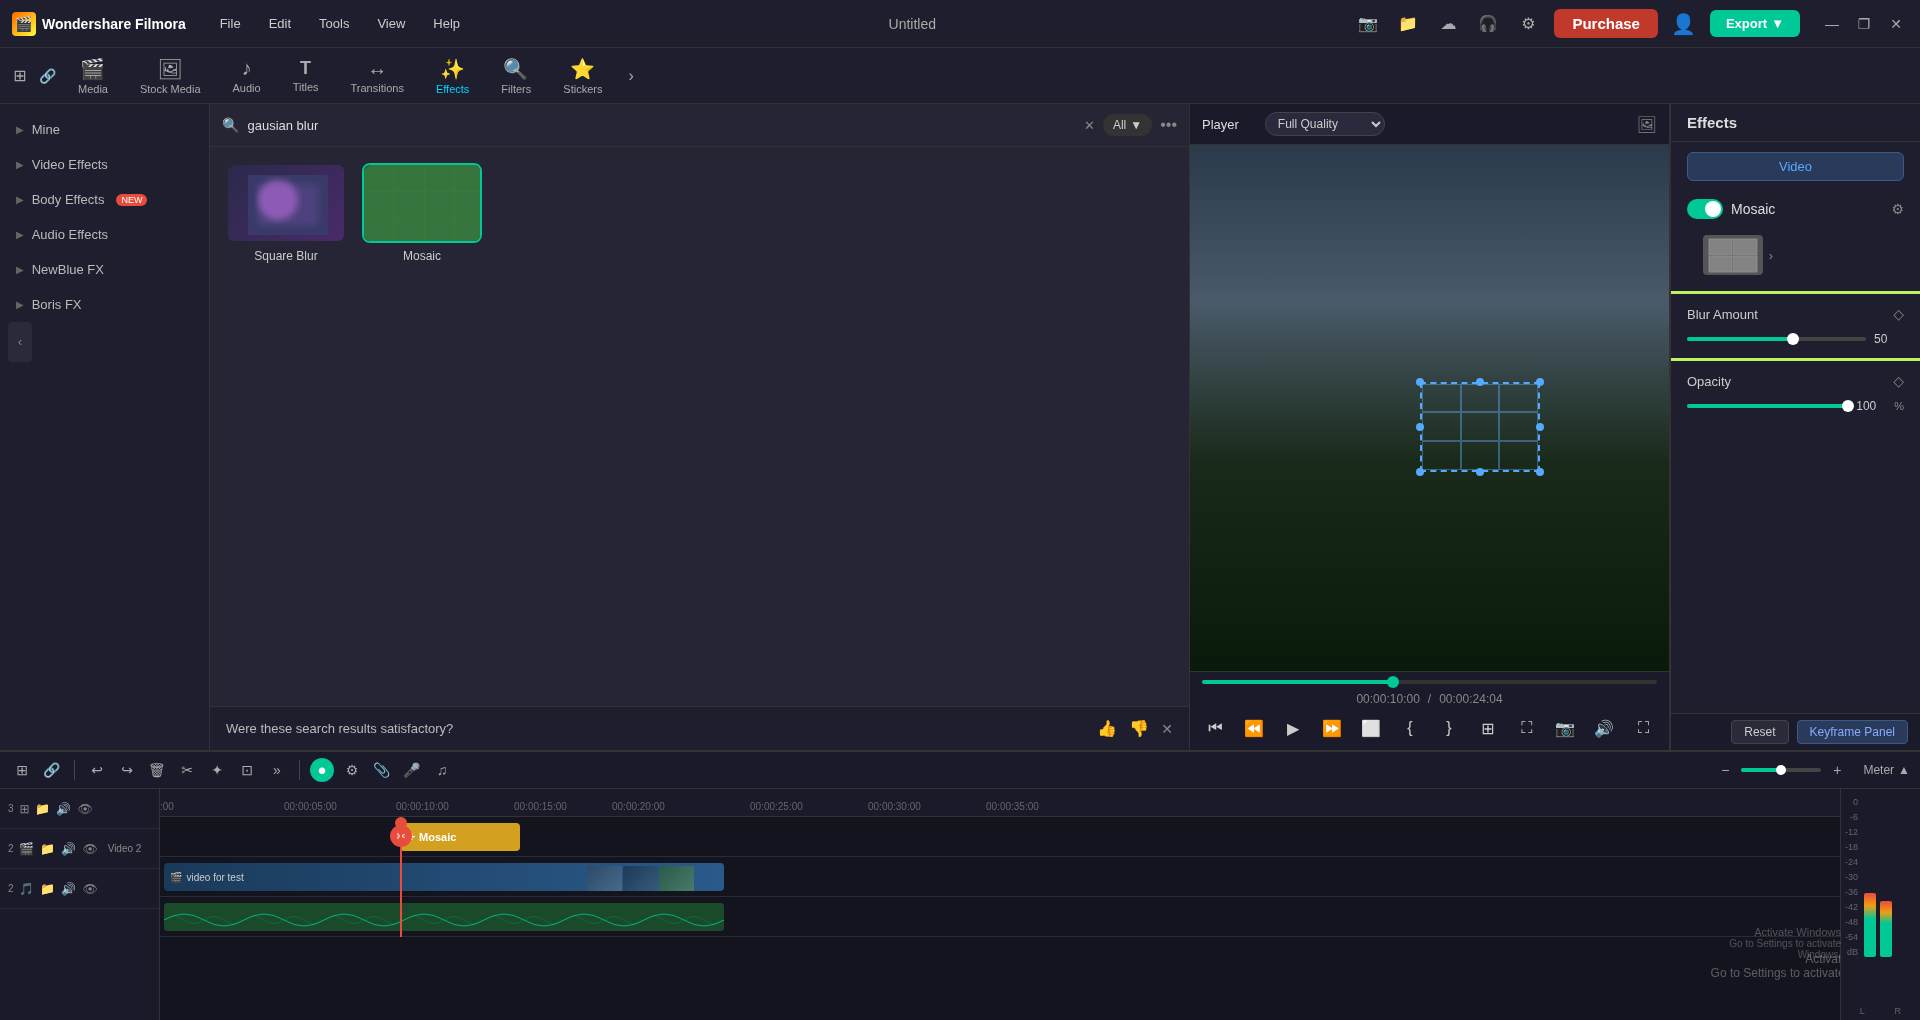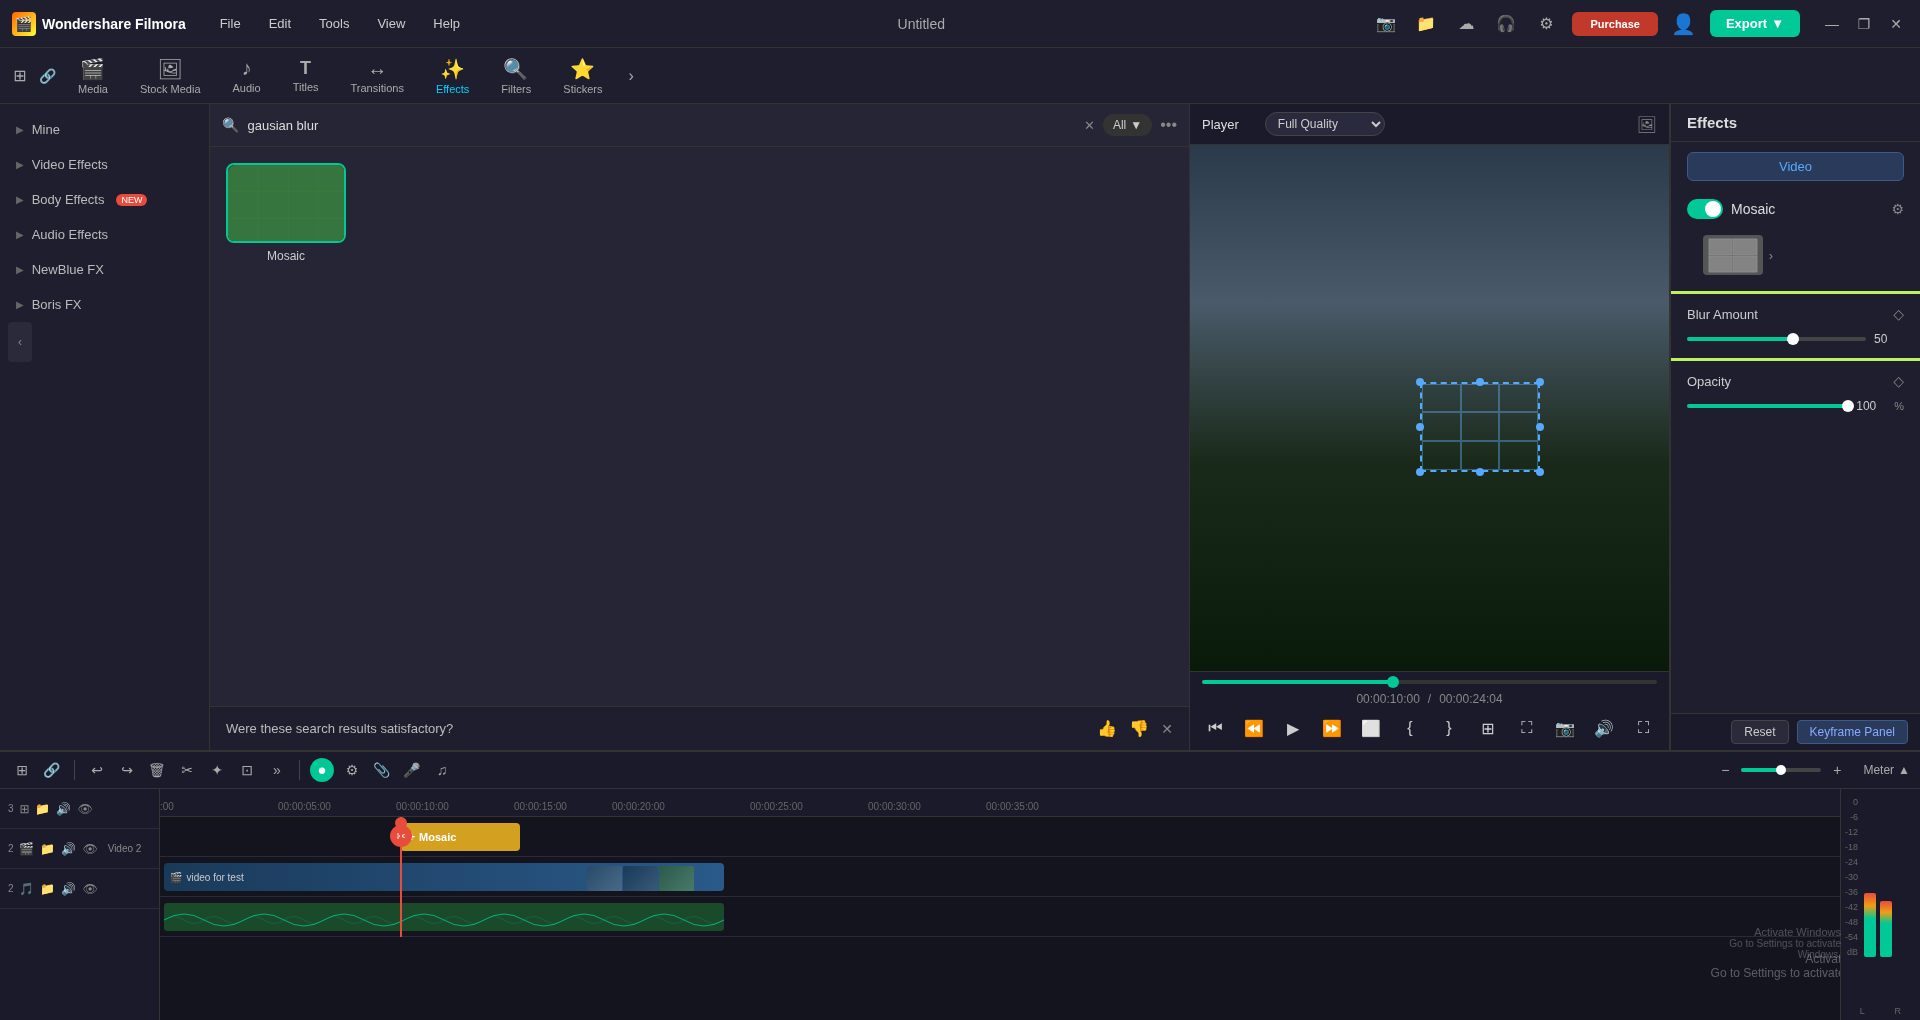--- a/index.html
+++ b/index.html
@@ -7,21 +7,21 @@
 
     
     #topbar { display: flex; align-items: center; background: #1e1e2e; height: 48px; padding: 0 12px; gap: 8px; border-bottom: 1px solid #333; }
     #app-logo { display: flex; align-items: center; gap: 6px; margin-right: 16px; }
     #app-logo .logo-icon { width: 24px; height: 24px; background: linear-gradient(135deg, #f60, #ff3); border-radius: 4px; display: flex; align-items: center; justify-content: center; font-size: 14px; }
     #app-name { color: #fff; font-weight: 600; font-size: 14px; }
     .menu-item { color: #ccc; cursor: pointer; padding: 4px 10px; border-radius: 4px; font-size: 13px; }
     #title-center { flex: 1; text-align: center; color: #aaa; font-size: 14px; }
     .topbar-icons { display: flex; align-items: center; gap: 12px; margin-left: auto; }
     .topbar-icon { width: 28px; height: 28px; display: flex; align-items: center; justify-content: center; color: #aaa; cursor: pointer; font-size: 16px; }
-    #purchase-btn { background: #c0392b; color: #fff; border: none; border-radius: 6px; padding: 6px 18px; cursor: pointer; font-size: 11px; font-weight: 600; }
+    #purchase-btn { background: #c0392b; color: #fff; border: none; border-radius: 6px; padding: 6px 18px; cursor: pointer; font-size: 15px; font-weight: 600; }
     #export-btn { background: #00c896; color: #fff; border: none; border-radius: 6px; padding: 6px 16px; cursor: pointer; font-size: 13px; font-weight: 600; display: flex; align-items: center; gap: 4px; }
     .win-controls { display: flex; gap: 8px; margin-left: 8px; }
     .win-ctrl { width: 24px; height: 24px; display: flex; align-items: center; justify-content: center; cursor: pointer; color: #aaa; font-size: 14px; }
 
     
     #toolbar { display: flex; align-items: center; background: #1e1e2e; height: 56px; padding: 0 8px; border-bottom: 1px solid #333; gap: 4px; }
     .tool-item { display: flex; flex-direction: column; align-items: center; justify-content: center; padding: 4px 14px; cursor: pointer; border-radius: 6px; gap: 2px; color: #aaa; font-size: 11px; }
     .tool-item.active { color: #00d4ff; }
     .tool-icon { font-size: 20px; }
     .tool-more { color: #aaa; font-size: 16px; padding: 4px 8px; cursor: pointer; }
@@ -237,20 +237,37 @@
       <input id="search-input" class="search-input" type="text" value="gausian blur" style="">
       <span class="search-clear">✕</span>
       <button class="filter-btn">
         <span>All</span> 
           <span>▼</span>
       </button>
       <span class="dots-btn">•••</span>
     </div>
 
     <div id="effects-grid">
+      <div class="effect-card">
+        <div class="effect-thumb">
+          <div class="effect-thumb-square">
+            <svg width="80" height="60" viewBox="0 0 80 60">
+              <defs>
+                <filter id="blur1">
+                    <feGaussianBlur stdDeviation="3"></feGaussianBlur>
+                  </filter>
+              </defs>
+              <rect width="80" height="60" fill="#3a3a6a"></rect>
+              <circle cx="30" cy="25" r="20" fill="#8a5ab0" filter="url(#blur1)"></circle>
+              <rect x="10" y="10" width="60" height="40" fill="rgba(150,100,200,0.2)" filter="url(#blur1)"></rect>
+            </svg>
+          </div>
+        </div>
+        <span class="effect-label">Square Blur</span>
+      </div>
       <div class="effect-card selected">
         <div class="effect-thumb">
           <div class="effect-thumb-mosaic">
             <svg width="120" height="80" viewBox="0 0 120 80">
               <rect width="120" height="80" fill="#2d4a2d"></rect>
               <g fill="rgba(100,160,80,0.6)" stroke="rgba(80,140,60,0.8)" stroke-width="0.5">
                 <rect x="0" y="0" width="30" height="26"></rect>
                 <rect x="30" y="0" width="30" height="26"></rect>
                 <rect x="60" y="0" width="30" height="26"></rect>
                 <rect x="90" y="0" width="30" height="26"></rect>
@@ -469,21 +486,21 @@
         <span class="tl-track-icon">🎵</span>
         <span class="tl-track-ctrl">📁</span>
         <span class="tl-track-ctrl">🔊</span>
         <span class="tl-track-ctrl">👁</span>
       </div>
     </div>
 
     <div id="tl-right">
       <div id="tl-ruler">
         <span class="ruler-mark" style="left:0px;">:00</span>
-        <span class="ruler-mark" style="left:118px;">00:00:05:00</span>
+        <span class="ruler-mark" style="left:124px;">00:00:05:00</span>
         <span class="ruler-mark" style="left:236px;">00:00:10:00</span>
         <span class="ruler-mark" style="left:354px;">00:00:15:00</span>
         <span class="ruler-mark" style="left:452px;">00:00:20:00</span>
         <span class="ruler-mark" style="left:590px;">00:00:25:00</span>
         <span class="ruler-mark" style="left:708px;">00:00:30:00</span>
         <span class="ruler-mark" style="left:826px;">00:00:35:00</span>
       </div>
 
       <div id="tl-tracks" style="position:relative; min-width:1000px;">
 

